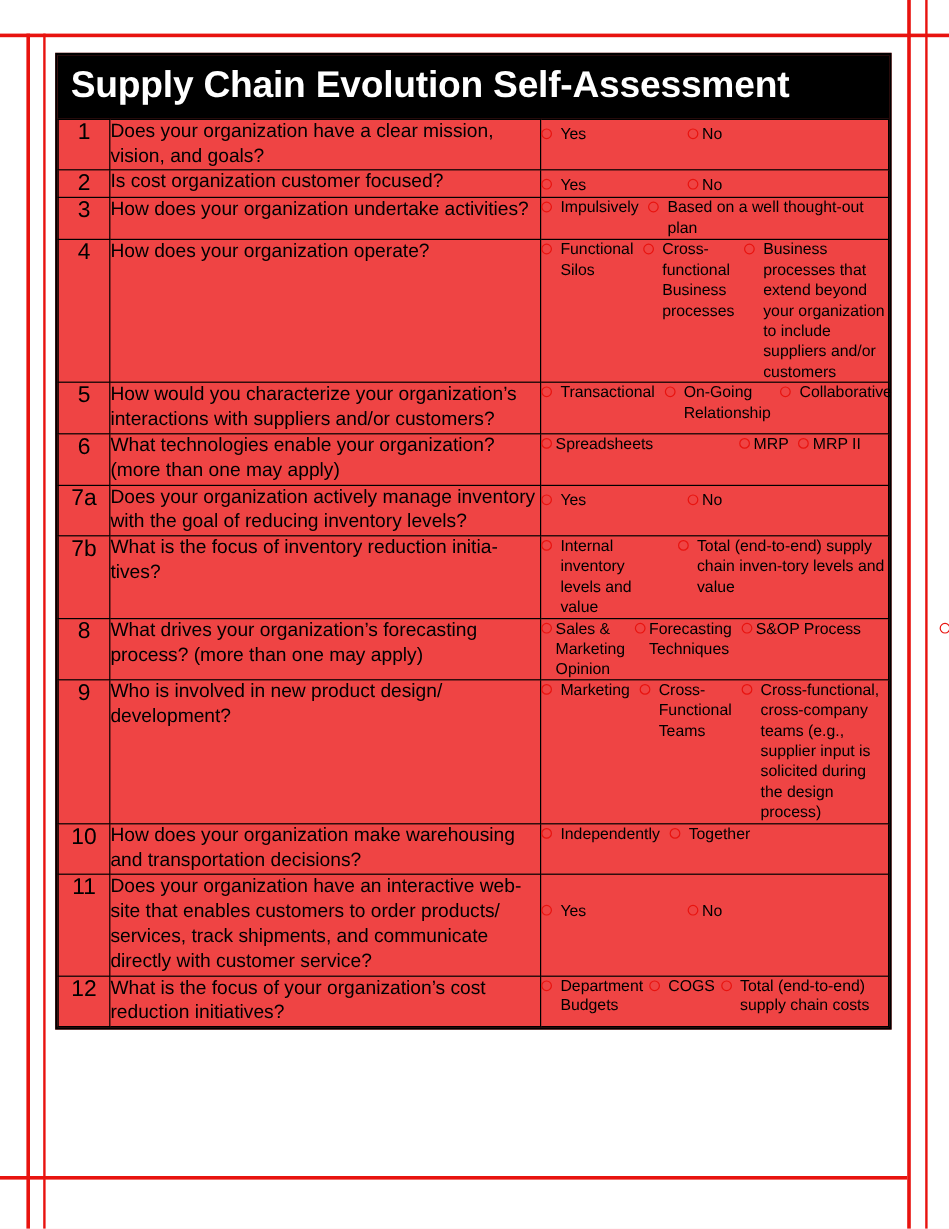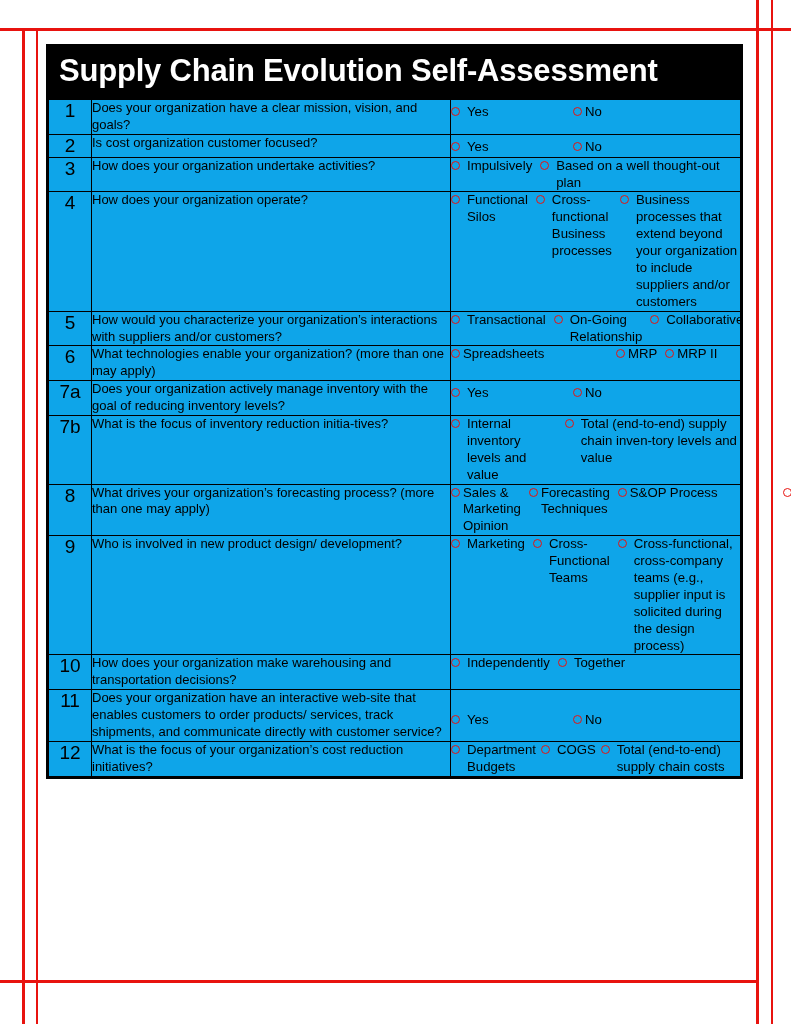--- a/index.html
+++ b/index.html
@@ -31,21 +31,21 @@
   .rule-v-left-inner { left: 36px; top: 28px; width: 2px; height: 996px; }
   .rule-h-bottom { left: 0; top: 980px; width: 756px; height: 3px; }
 
   
   .doc {
     position: absolute;
     left: 46px;
     top: 44px;
     width: 697px;
     border: 2px solid #000;
-    background: #0ea5e9;
+    background: #ef4444;
     box-sizing: border-box;
   }
 
   .title-bar {
     background: #000;
     color: #fff;
     font-size: 31px;
     font-weight: bold;
     letter-spacing: -0.2px;
     padding: 9px 0 11px 11px;
@@ -64,21 +64,21 @@
   }
   td.num {
     width: 42px;
     text-align: center;
     font-size: 19px;
     padding-top: 7px;
     color: #000;
   }
   td.qtext {
     width: 358px;
-    font-size: 13px;
+    font-size: 16px;
     line-height: 1.30;
     padding: 8px 7px 8px 8px;
     color: #000;
   }
   td.ans {
     padding: 7px 6px 7px 9px;
     margin-left: 40px;
   }
 
   .opt-list {

